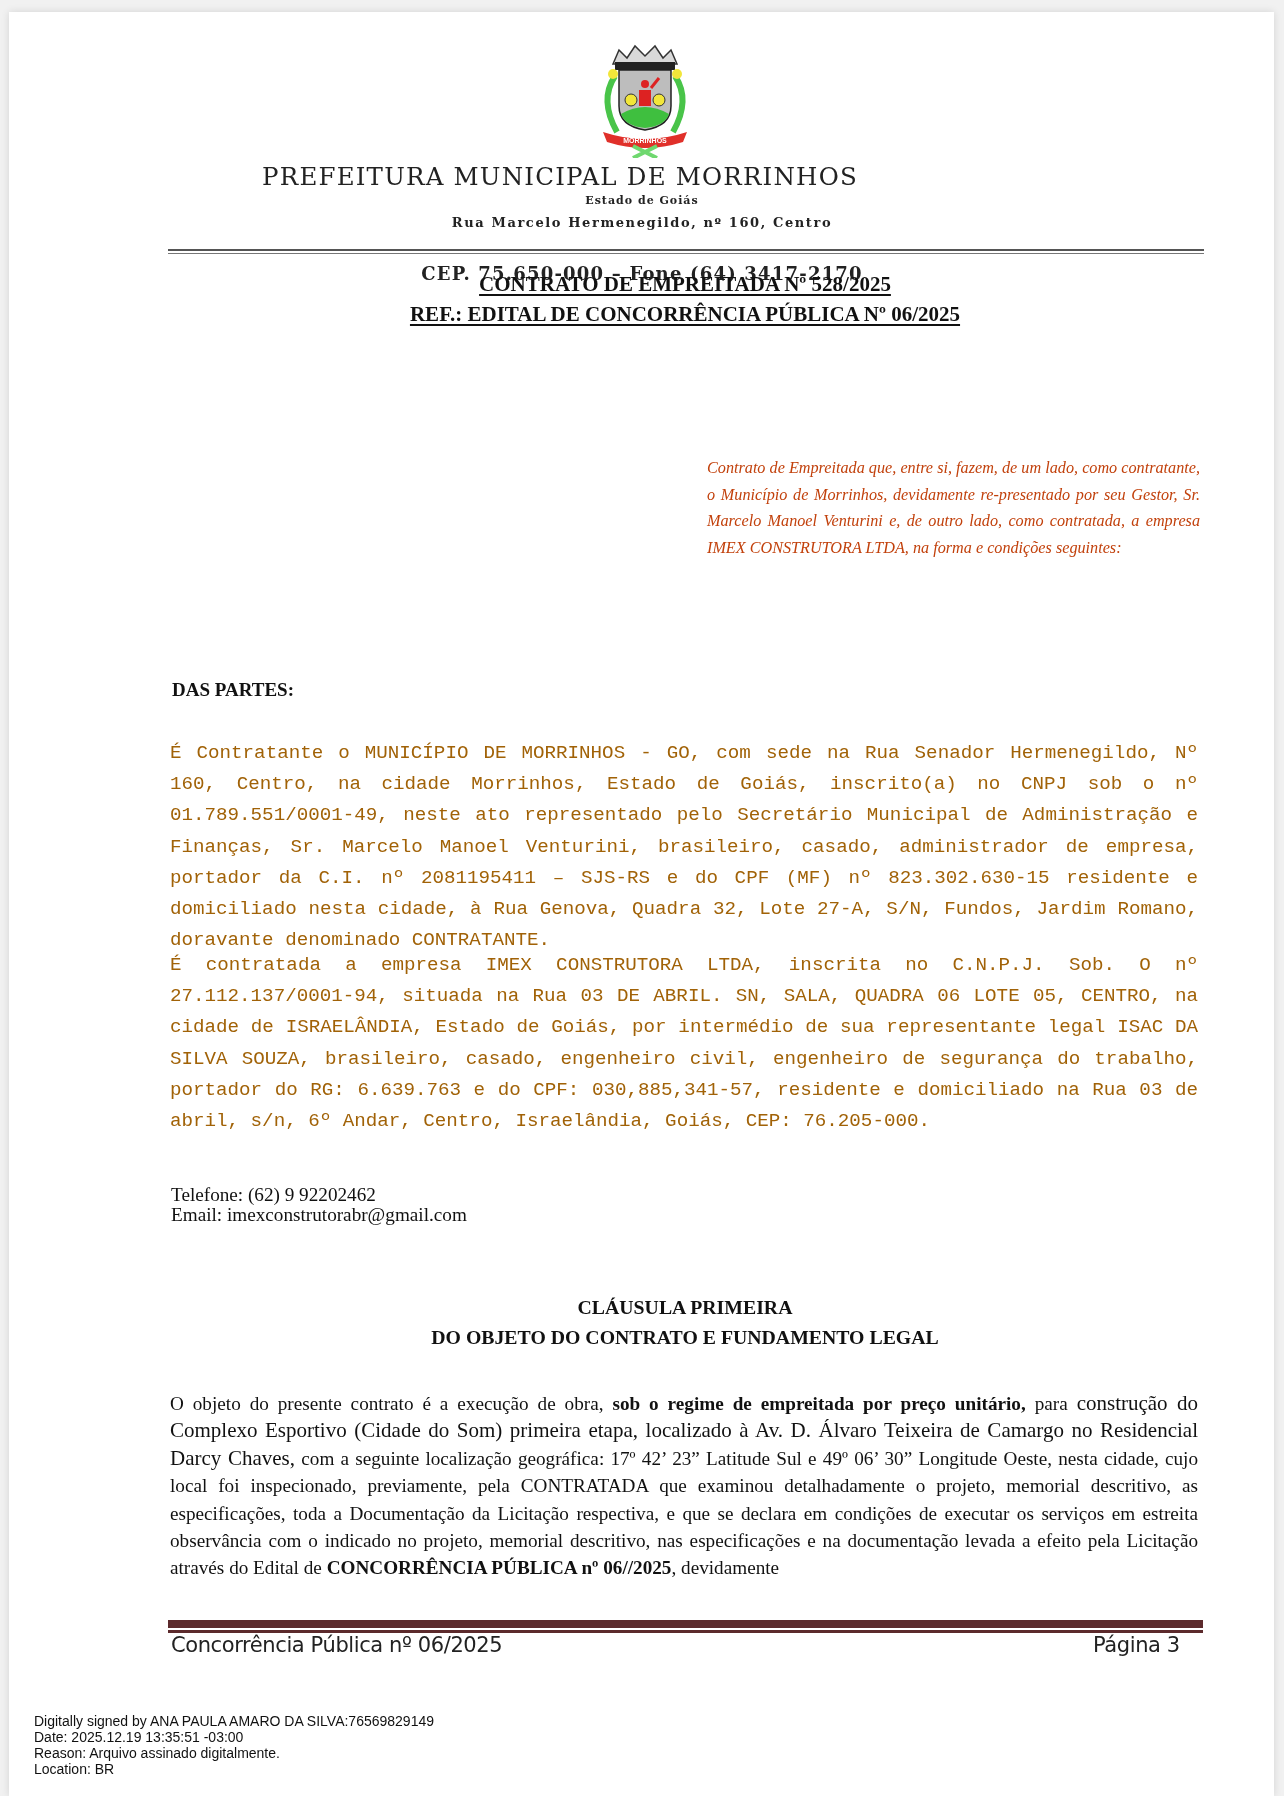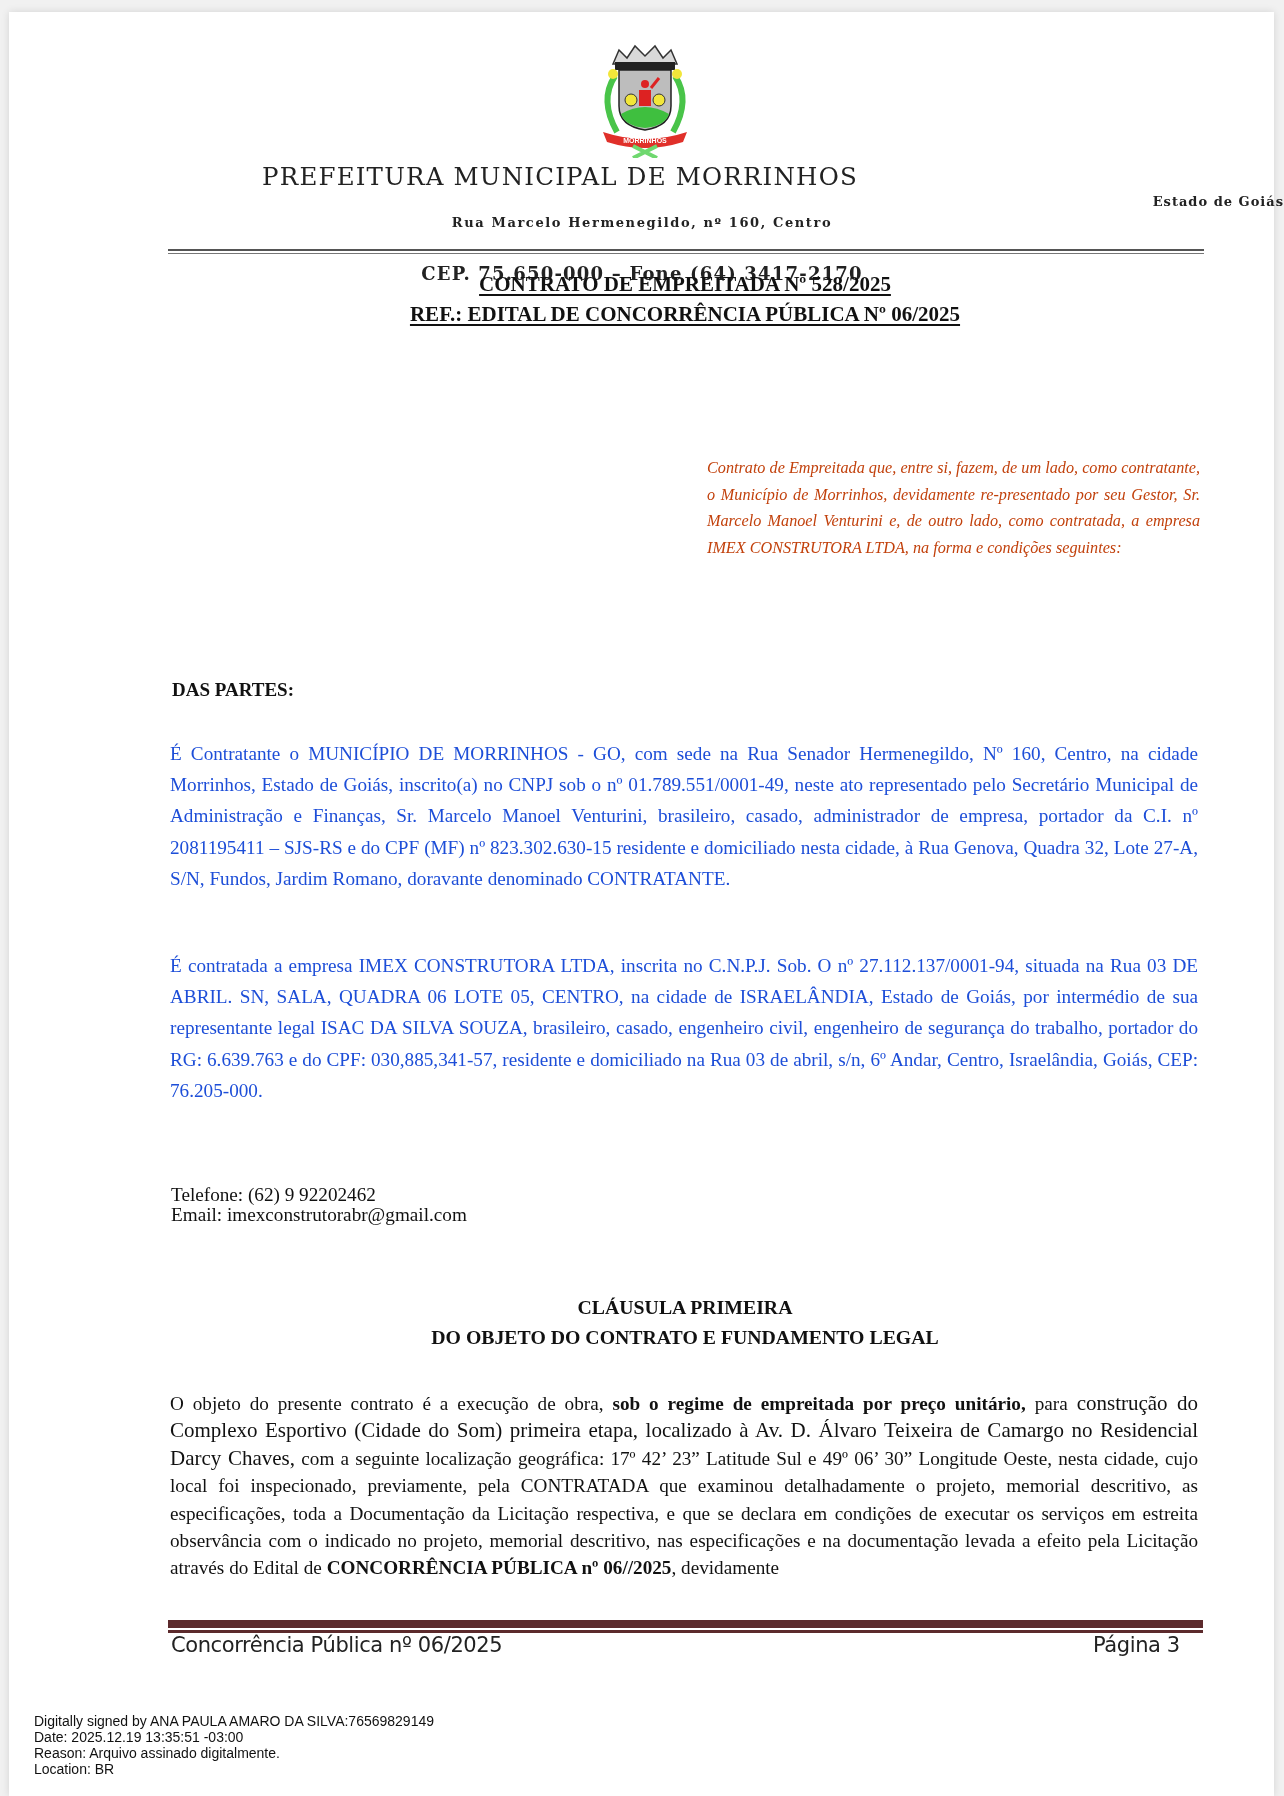--- a/index.html
+++ b/index.html
@@ -18,21 +18,21 @@
   }
   .crest { position: absolute; left: 585px; top: 40px; width: 120px; height: 118px; }
   .hdr-title {
     position: absolute; left: 0; width: 1120px; top: 162px; text-align: center;
     font-family: "DejaVu Serif", serif; font-size: 24.5px; letter-spacing: 1.2px; color: #222;
   }
   .hdr-line {
     position: absolute; left: 0; width: 1284px; text-align: center;
     font-family: "DejaVu Serif", serif; font-weight: bold; color: #222;
   }
-  .hdr-state { top: 194px; font-size: 13px; letter-spacing: 1px; text-align: right; }
+  .hdr-state { top: 194px; font-size: 11px; letter-spacing: 1px; }
   .hdr-addr { top: 215px; font-size: 13px; letter-spacing: 1.6px; }
   .hdr-cep  { top: 233px; font-size: 18px; letter-spacing: 1.2px; margin-top: 30px; }
   .hdr-rule {
     position: absolute; left: 168px; width: 1036px; top: 249px; height: 5px;
     border-top: 2px solid #555; border-bottom: 1px solid #777; box-sizing: border-box;
   }
   .title {
     position: absolute; left: 0; width: 1370px; text-align: center;
     font-family: "Liberation Serif", serif; font-weight: bold; font-size: 21px;
     text-decoration: underline; text-underline-offset: 3px; color: #111;
@@ -42,21 +42,21 @@
   .ementa {
     position: absolute; left: 707px; top: 455px; width: 493px;
     font-style: italic; font-size: 16.2px; line-height: 26.5px; text-align: justify;
     text-align-last: left; color: #c2410c;
   }
   .section-heading {
     position: absolute; left: 172px; top: 679px; font-weight: bold; font-size: 19px;
   }
   .para {
     position: absolute; left: 170px; width: 1028px; font-size: 19.2px; line-height: 31.2px;
-    text-align: justify; color: #1d4ed8;
+    text-align: justify; color: #a16207; font-family: Liberation Mono, monospace;
   }
   .p1 { top: 738px; }
   .p2 { top: 950px; }
   .contact { position: absolute; left: 171px; font-size: 19.2px; line-height: 31.2px; }
   .c1 { top: 1168px; margin-top: 11px; }
   .c2 { top: 1199px; }
   .clause {
     position: absolute; left: 0; width: 1370px; text-align: center; font-weight: bold;
     font-size: 19.8px; line-height: 30px;
   }

